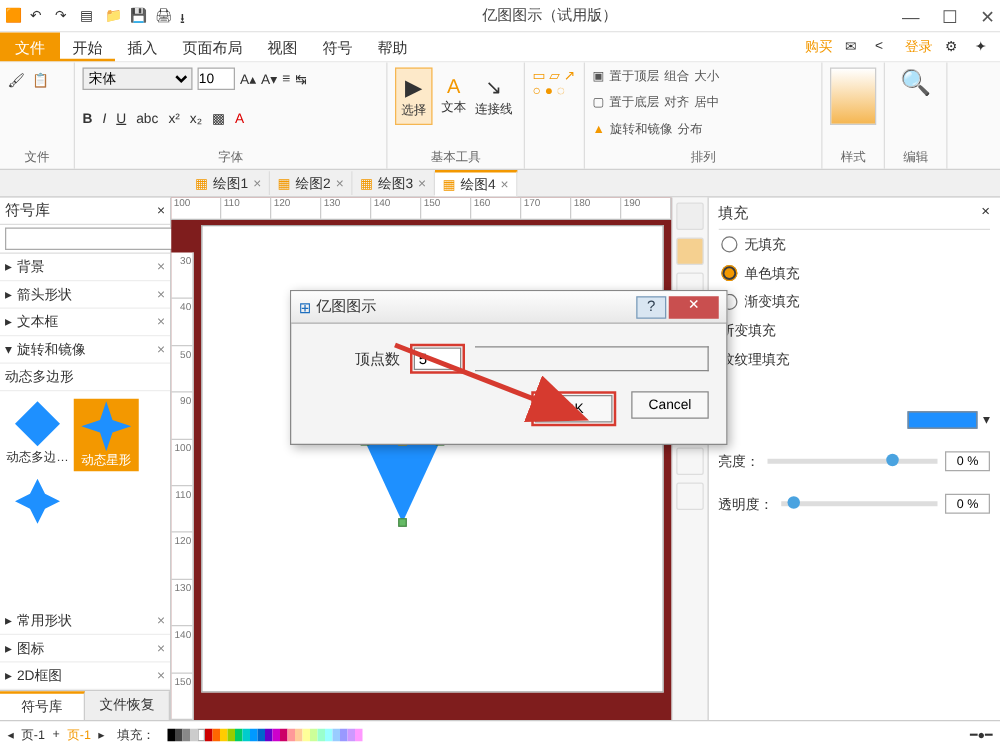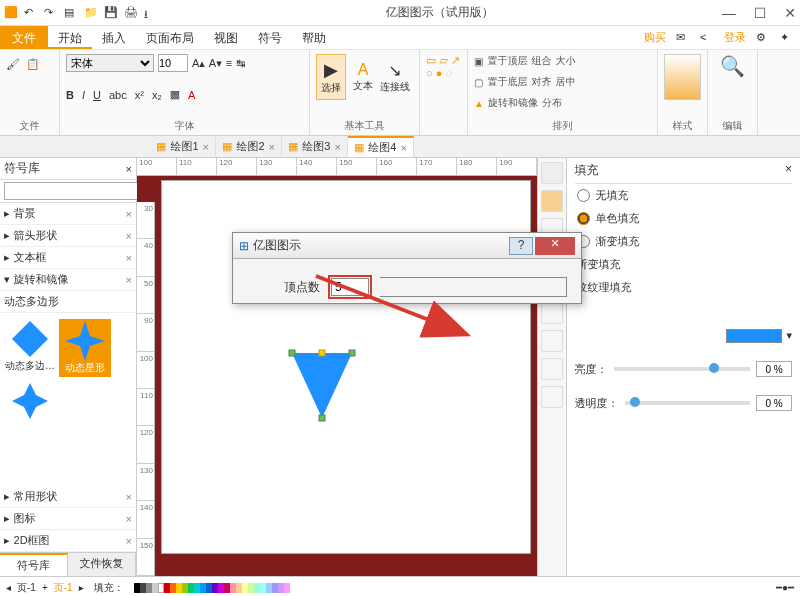--- a/index.html
+++ b/index.html
@@ -414,20 +414,24 @@
       <div class="dlg-x">✕</div>
     </div>
   </div>
   <div class="dlg-body">
     <div class="dlg-row">
       <span class="dlg-label">顶点数</span>
       <span class="dlg-input-wrap"><input class="dlg-input" value="5" style=""></span>
       <div class="dlg-input-rest"></div>
     </div>
   </div>
+  <div class="dlg-btns">
+    <span class="ok-wrap"><button class="dlg-btn">OK</button></span>
+    <button class="dlg-btn">Cancel</button>
+  </div>
 </div>
 
 <svg class="red-arrow" style="left:310px;top:270px" width="170" height="80">
   <defs>
       <marker id="ah" markerWidth="12" markerHeight="12" refX="9" refY="5" orient="auto">
         <polygon points="0,0 12,5 0,10" fill="#d63a2f"></polygon>
       </marker>
     </defs>
   <line x1="6" y1="6" x2="150" y2="62" stroke="#d63a2f" stroke-width="4" marker-end="url(#ah)"></line>
 </svg>

